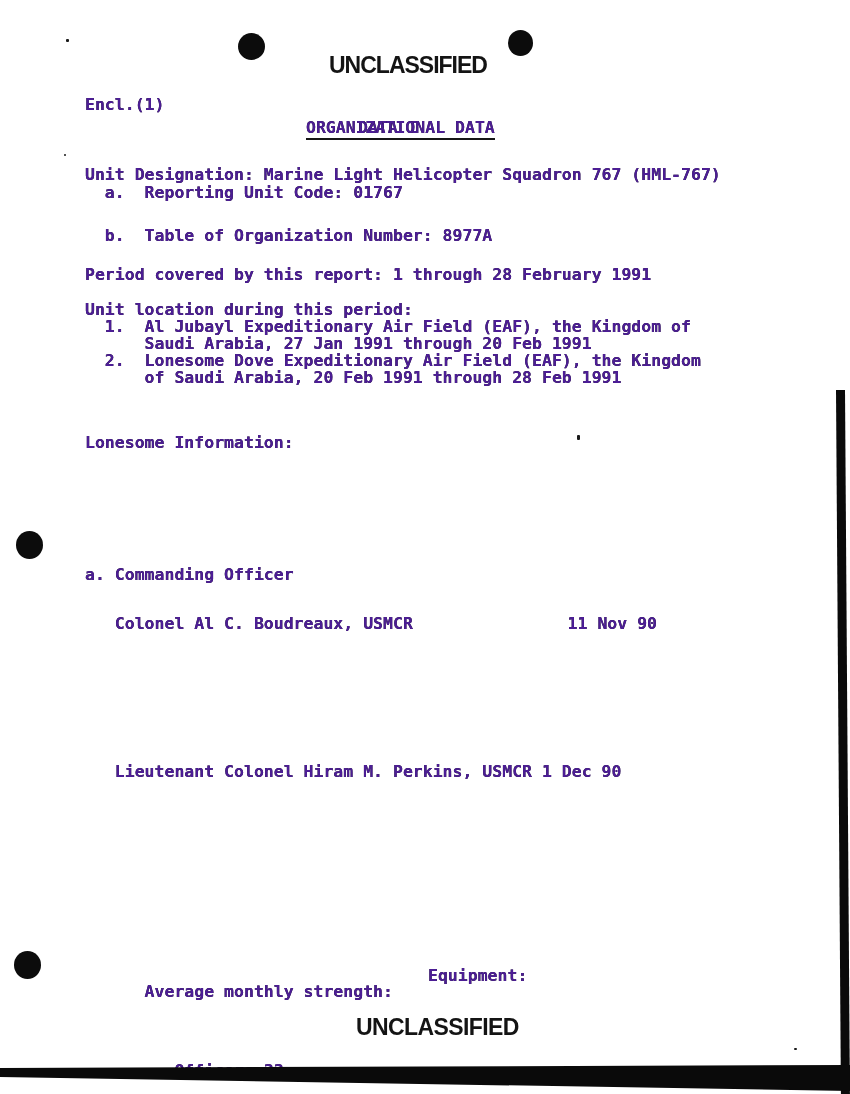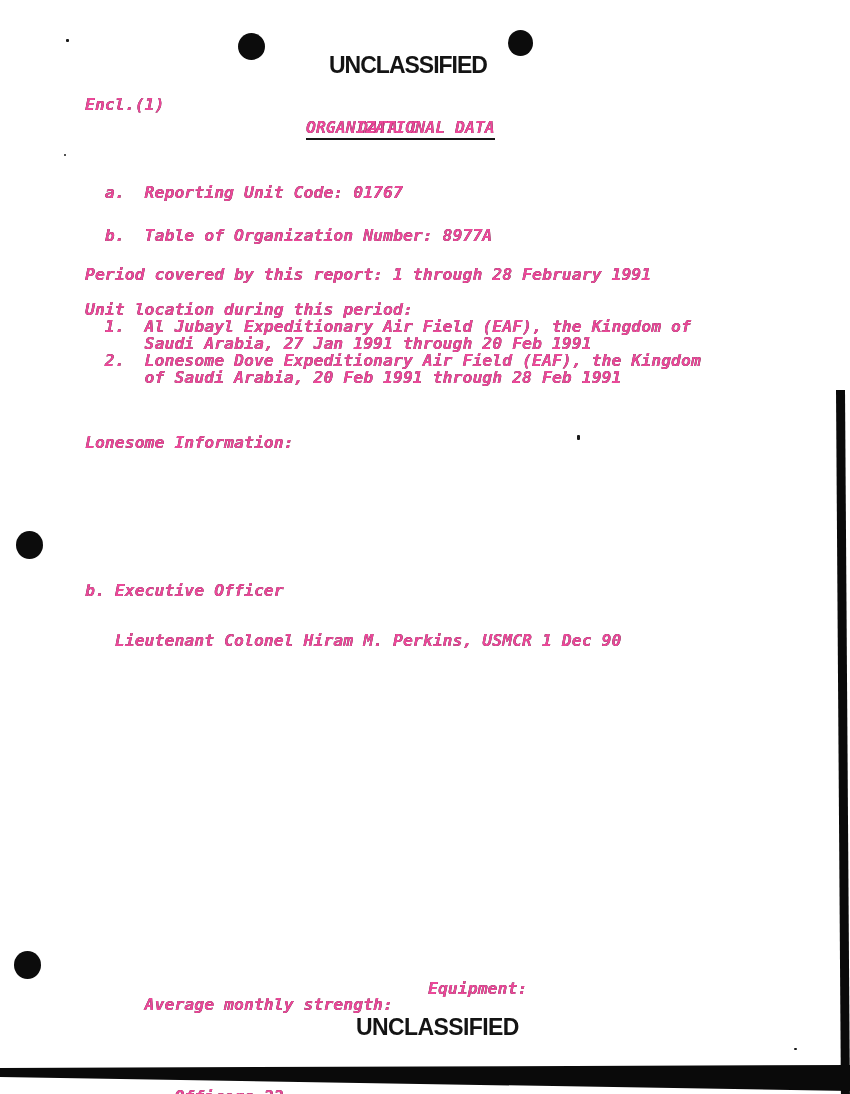--- a/index.html
+++ b/index.html
@@ -12,24 +12,23 @@
   }
   .page { position: absolute; inset: 0; }
 
   
   .tw {
     position: absolute;
     font-family: "DejaVu Sans Mono", monospace;
     font-size: 16.5px;
     font-weight: bold;
     line-height: 16.5px;
-    color: #ec4899;
+    color: #4c1d95;
     white-space: pre;
     text-shadow: 0 0 0.6px #161616;
-    font-style: italic;
   }
   .tw .line { position: relative; white-space: pre; }
 
   .lh17 .line { line-height: 17px; }
 
   
   .classif {
     position: absolute;
     font-family: "Liberation Sans", sans-serif;
     font-weight: bold;
@@ -45,21 +44,21 @@
 
   
   #enclosure    { left: 85px; top: 97px;  }
   #unit-desig   { left: 85px; top: 167px; }
   #ruc          { left: 85px; top: 185px; }
   #to-num       { left: 85px; top: 228px; }
   #period       { left: 85px; top: 267px; }
   #location     { left: 85px; top: 301px; }
   #personnel    { left: 85px; top: 402px; width: 680px; }
   #strength     { left: 85px; top: 935px; }
-  #strength .line { line-height: 15.5px; margin-top: 13px; }
+  #strength .line { line-height: 15.5px; }
 
   
   #personnel-entries { margin-top: 16px; }
   .entry { margin-bottom: 15.5px; position: relative; }
   .pline { position: relative; white-space: pre; }
   .date {
     position: absolute;
     left: 480px; top: 0;
     width: 92px;
     text-align: right;
@@ -110,32 +109,36 @@
   <div class="speck" id="speck-4"></div>
 
   <div class="classif" id="classif-top">UNCLASSIFIED</div>
   <div class="classif" id="classif-bottom">UNCLASSIFIED</div>
 
   <div class="tw" id="enclosure">Encl.(1)</div>
 
   <div class="tw" id="part-line">DATA I</div>
   <div class="tw" id="section-title">ORGANIZATIONAL DATA</div>
 
+  <div class="tw" id="unit-desig">Unit Designation: Marine Light Helicopter Squadron 767 (HML-767)</div>
   <div class="tw" id="ruc">  a.  Reporting Unit Code: 01767</div>
   <div class="tw" id="to-num">  b.  Table of Organization Number: 8977A</div>
   <div class="tw" id="period">Period covered by this report: 1 through 28 February 1991</div>
 
   <div class="tw lh17" id="location"><div class="line">Unit location during this period:</div><div class="line">  1.  Al Jubayl Expeditionary Air Field (EAF), the Kingdom of</div><div class="line">      Saudi Arabia, 27 Jan 1991 through 20 Feb 1991</div><div class="line">  2.  Lonesome Dove Expeditionary Air Field (EAF), the Kingdom</div><div class="line">      of Saudi Arabia, 20 Feb 1991 through 28 Feb 1991</div></div>
 
   <div class="tw" id="personnel">
     <div class="line">Lonesome Information:</div>
     <div id="personnel-entries">
+  <div class="entry">
+    <div class="pline">a. Commanding Officer</div>
+    <div><div class="pline"><span>   Colonel Al C. Boudreaux, USMCR</span><span class="date">11 Nov 90</span></div></div>
+  </div>
 
   <div class="entry">
-    <div class="pline">b. Executive Officer</div>
     <div><div class="pline"><span>   Lieutenant Colonel Hiram M. Perkins, USMCR 1 Dec 90</span></div></div>
   </div>
 
 
   
 
   
 
   
 

